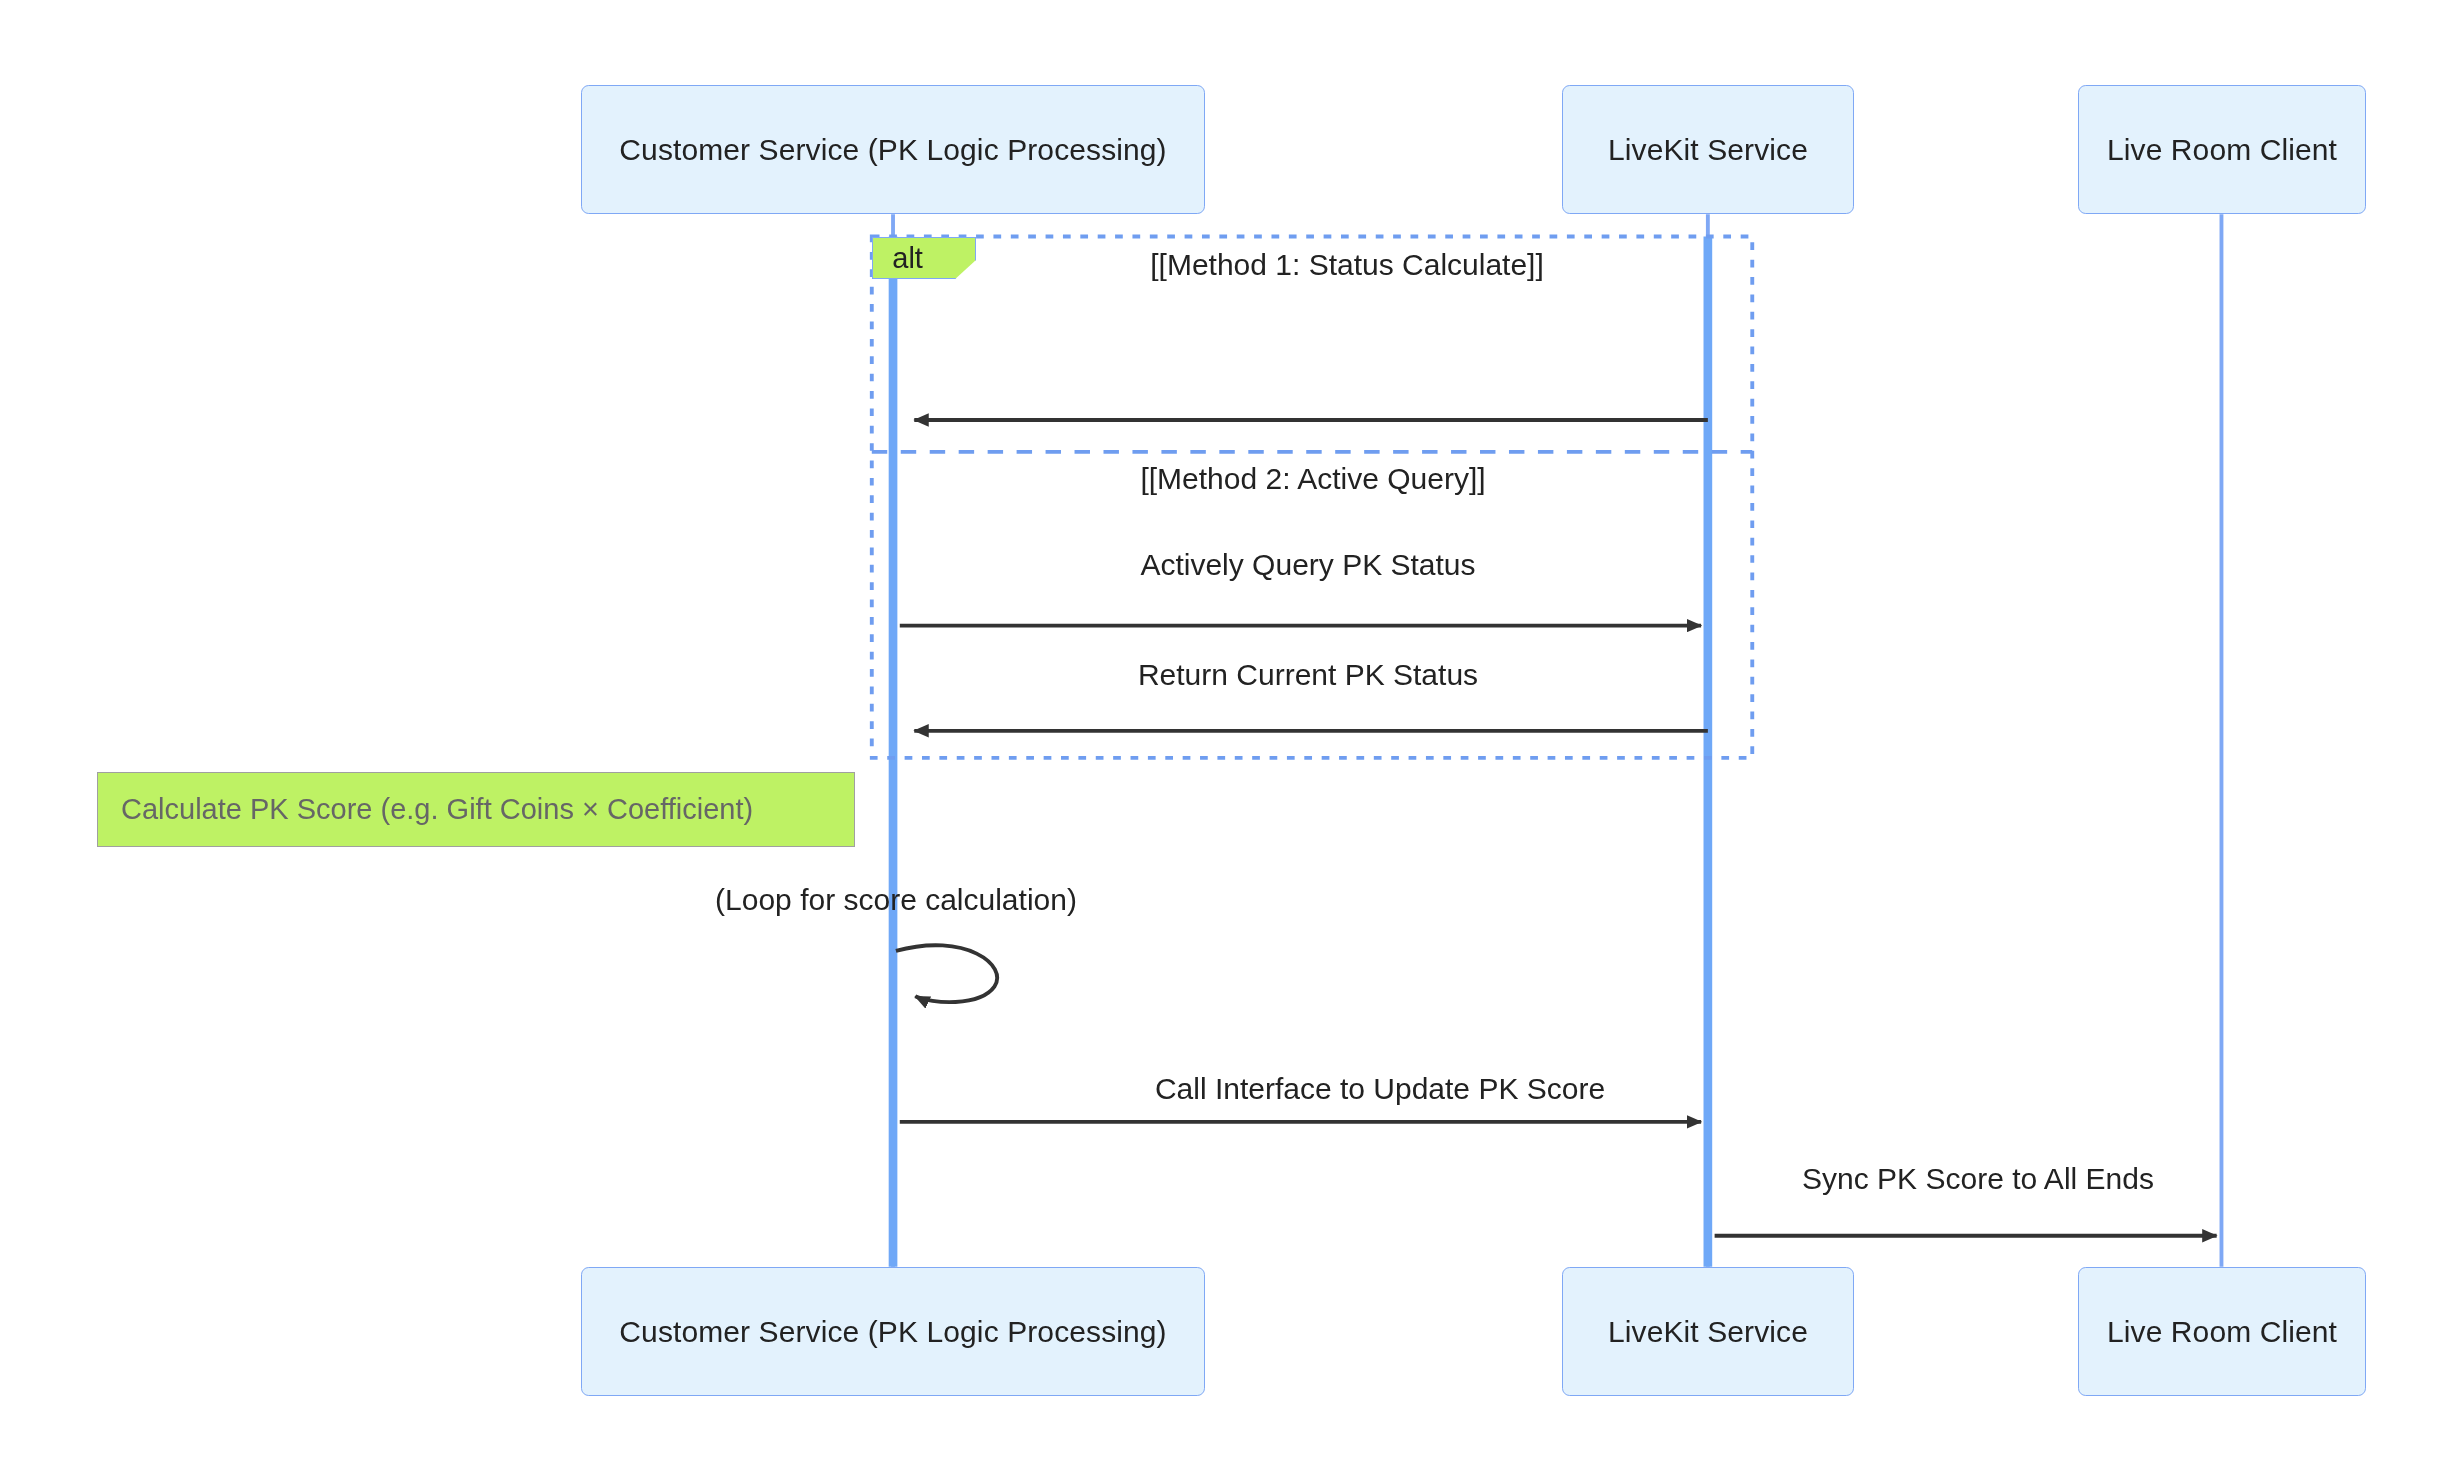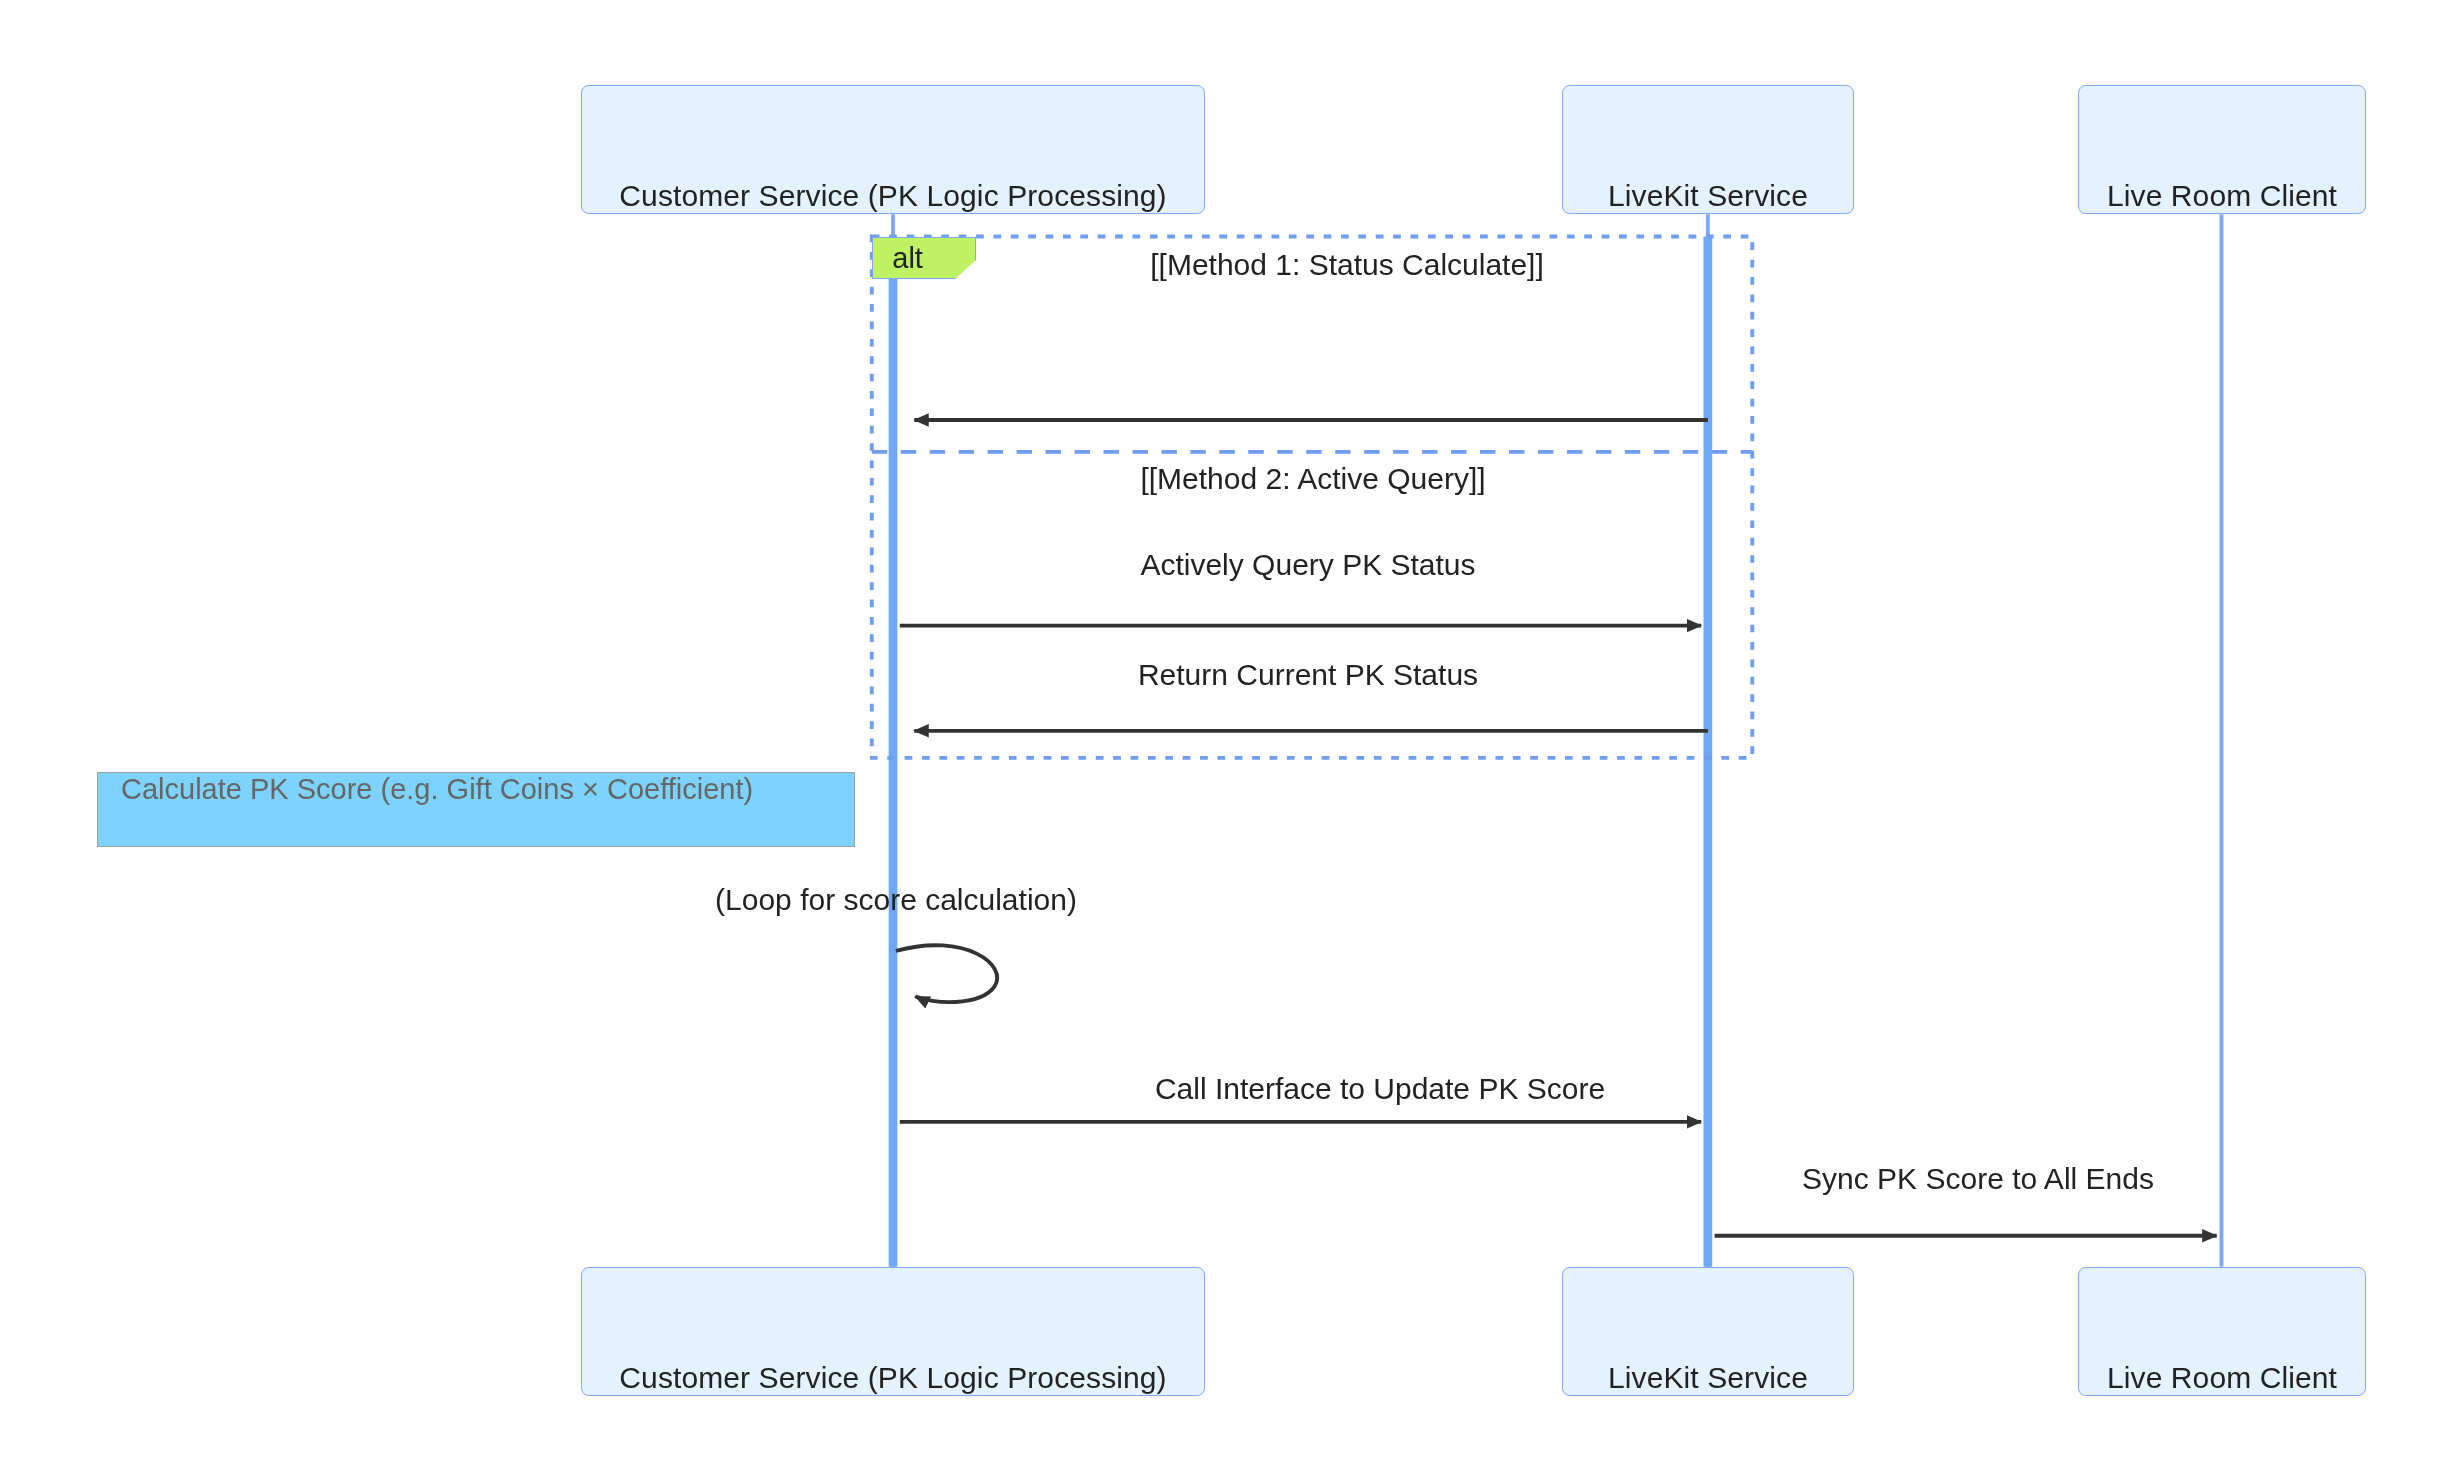--- a/index.html
+++ b/index.html
@@ -27,21 +27,21 @@
     height: 1481px;
     overflow: visible;
   }
   .participant-box {
     position: absolute;
     box-sizing: border-box;
     background: #e3f2fd;
     border: 1.9px solid #7fa8f5;
     border-radius: 7.7px;
     display: flex;
-    align-items: flex-end;
+    align-items: center;
     justify-content: center;
     color: #222222;
     font-size: 30px;
     letter-spacing: 0.1px;
     white-space: nowrap;
   }
   .msg-label {
     position: absolute;
     color: #222222;
     font-size: 30px;
@@ -65,25 +65,26 @@
     font-size: 29px;
     display: flex;
     align-items: center;
     padding-left: 19.3px;
     box-sizing: border-box;
     clip-path: polygon(0 0, 100% 0, 100% 55%, 80% 100%, 0 100%);
   }
   .note-box {
     position: absolute;
     box-sizing: border-box;
-    background: #7dd3fc;
+    background: #bef264;
     border: 1.9px solid #a0a0a0;
     color: #666666;
     font-size: 29px;
     display: flex;
+    align-items: center;
     padding: 0 23px;
     white-space: nowrap;
   }
   .loop-note {
     position: absolute;
     color: #222222;
     font-size: 30px;
     white-space: nowrap;
     transform: translateX(-50%);
   }

